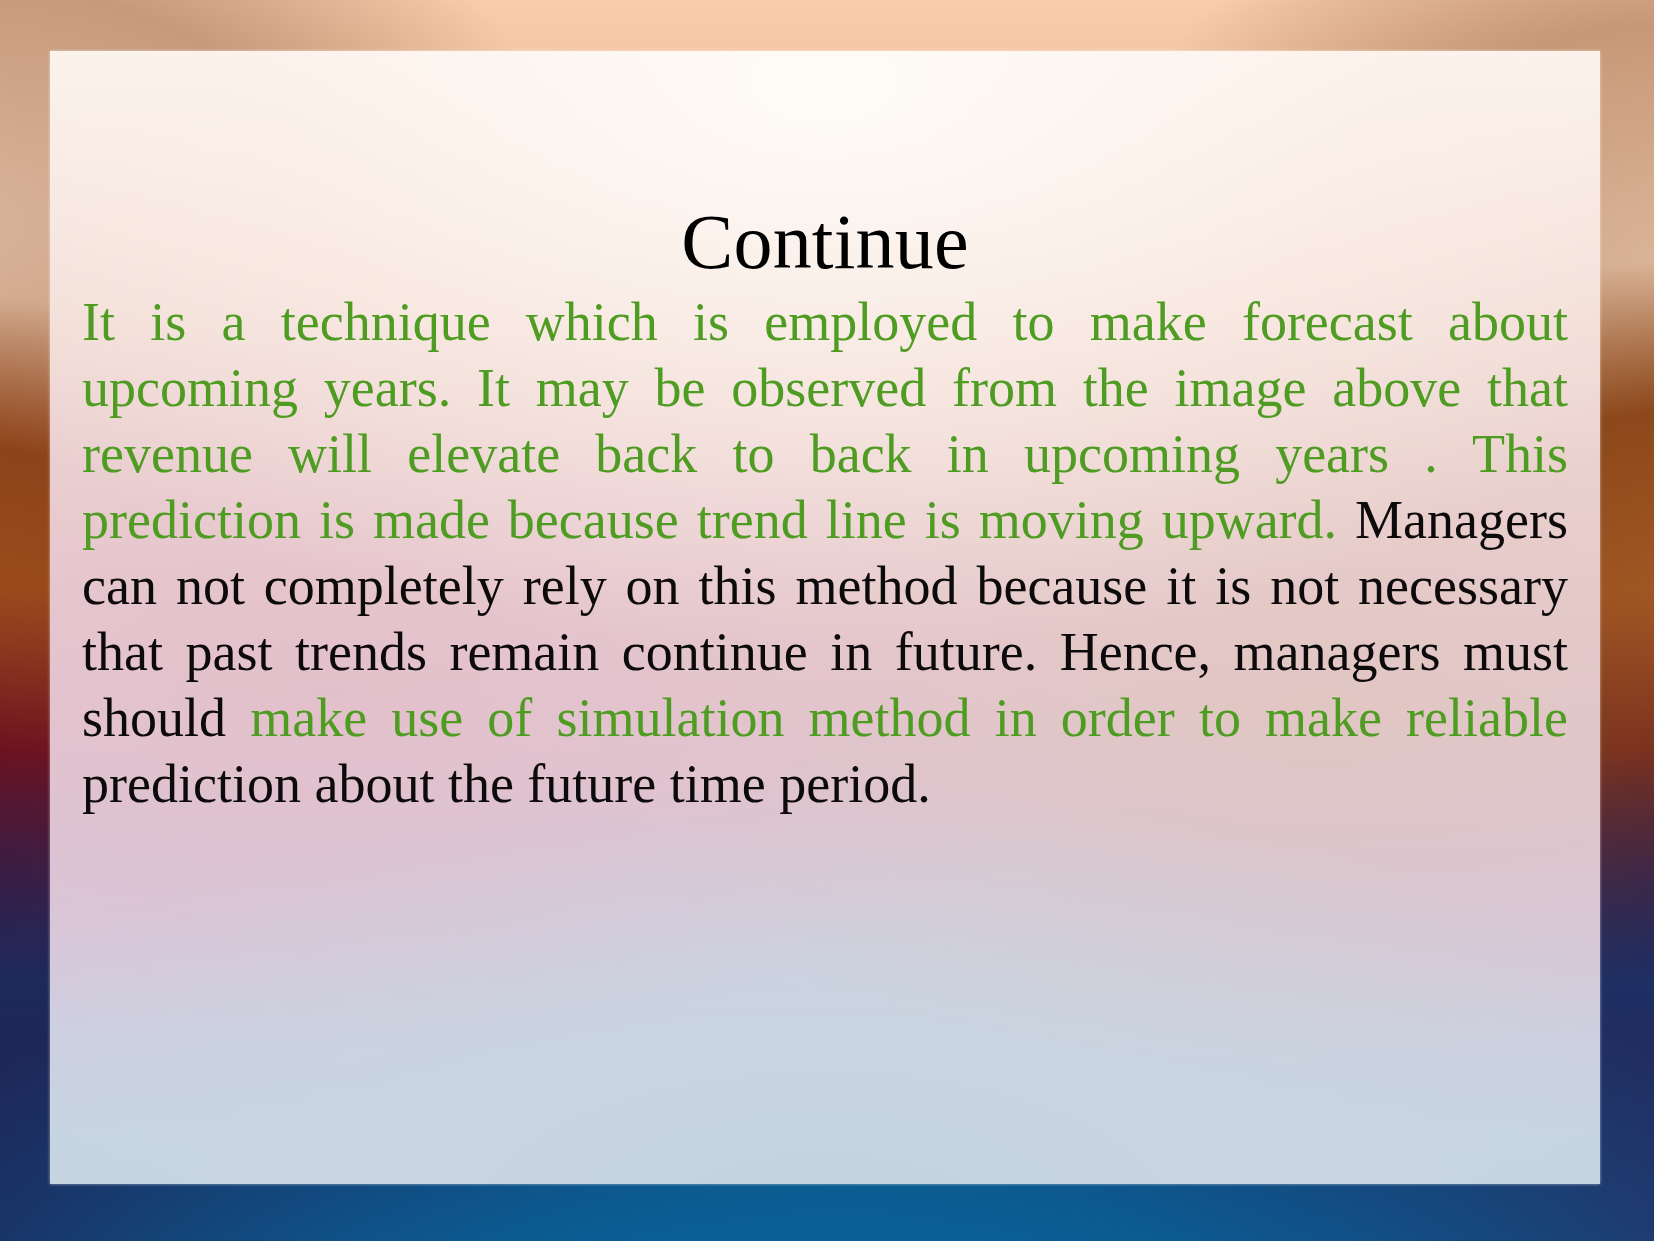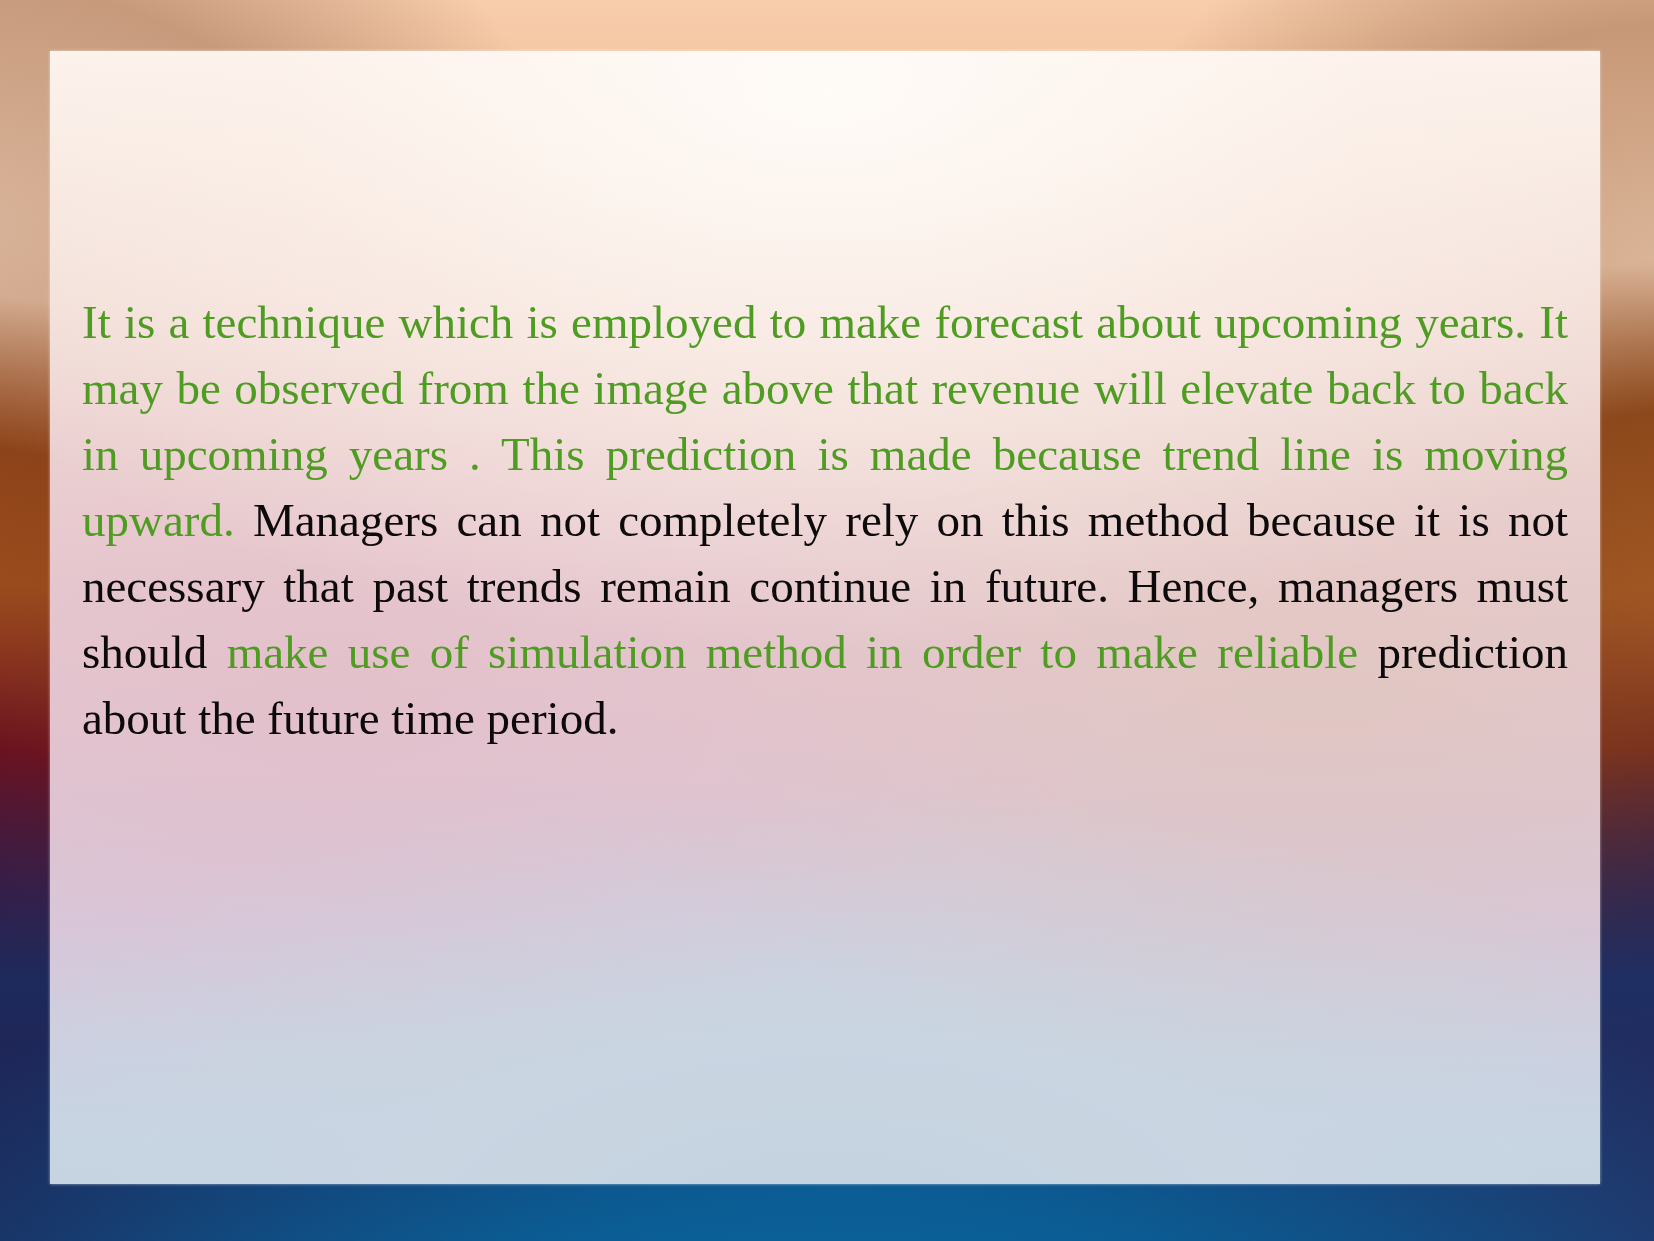--- a/index.html
+++ b/index.html
@@ -89,40 +89,41 @@
   }
 
   
   #body-text {
     position: absolute;
     left: 32px;
     right: 32px;
     top: 238px;
     text-align: justify;
     text-justify: inter-word;
-    font-size: 47px;
+    font-size: 54px;
     line-height: 66px;
     color: #0d0a0c;
     hyphens: none;
   }
 
   .green { color: #4f9c22; }
   .black { color: #0d0a0c; }
 
   
   #body-text .run { white-space: normal; }
 </style>
 </head>
 <body>
 
 <div id="slide">
 
   <div class="frame-base"></div>
 
   <div id="panel">
 
+    <h1 id="title">Continue</h1>
 
     <div id="body-text">
       <span class="run green">It is a technique which is employed to make forecast about upcoming years. It may be observed from the image above that revenue will elevate back to back in upcoming years . This prediction is made because trend line is moving upward. </span><span class="run black">Managers can not completely rely on this method because it is not necessary that past trends remain continue in future. Hence, managers must should </span><span class="run green">make use of simulation method in order to make reliable </span><span class="run black">prediction about the future time period.</span>
     </div>
 
   </div>
 </div>
 
 </body></html>

